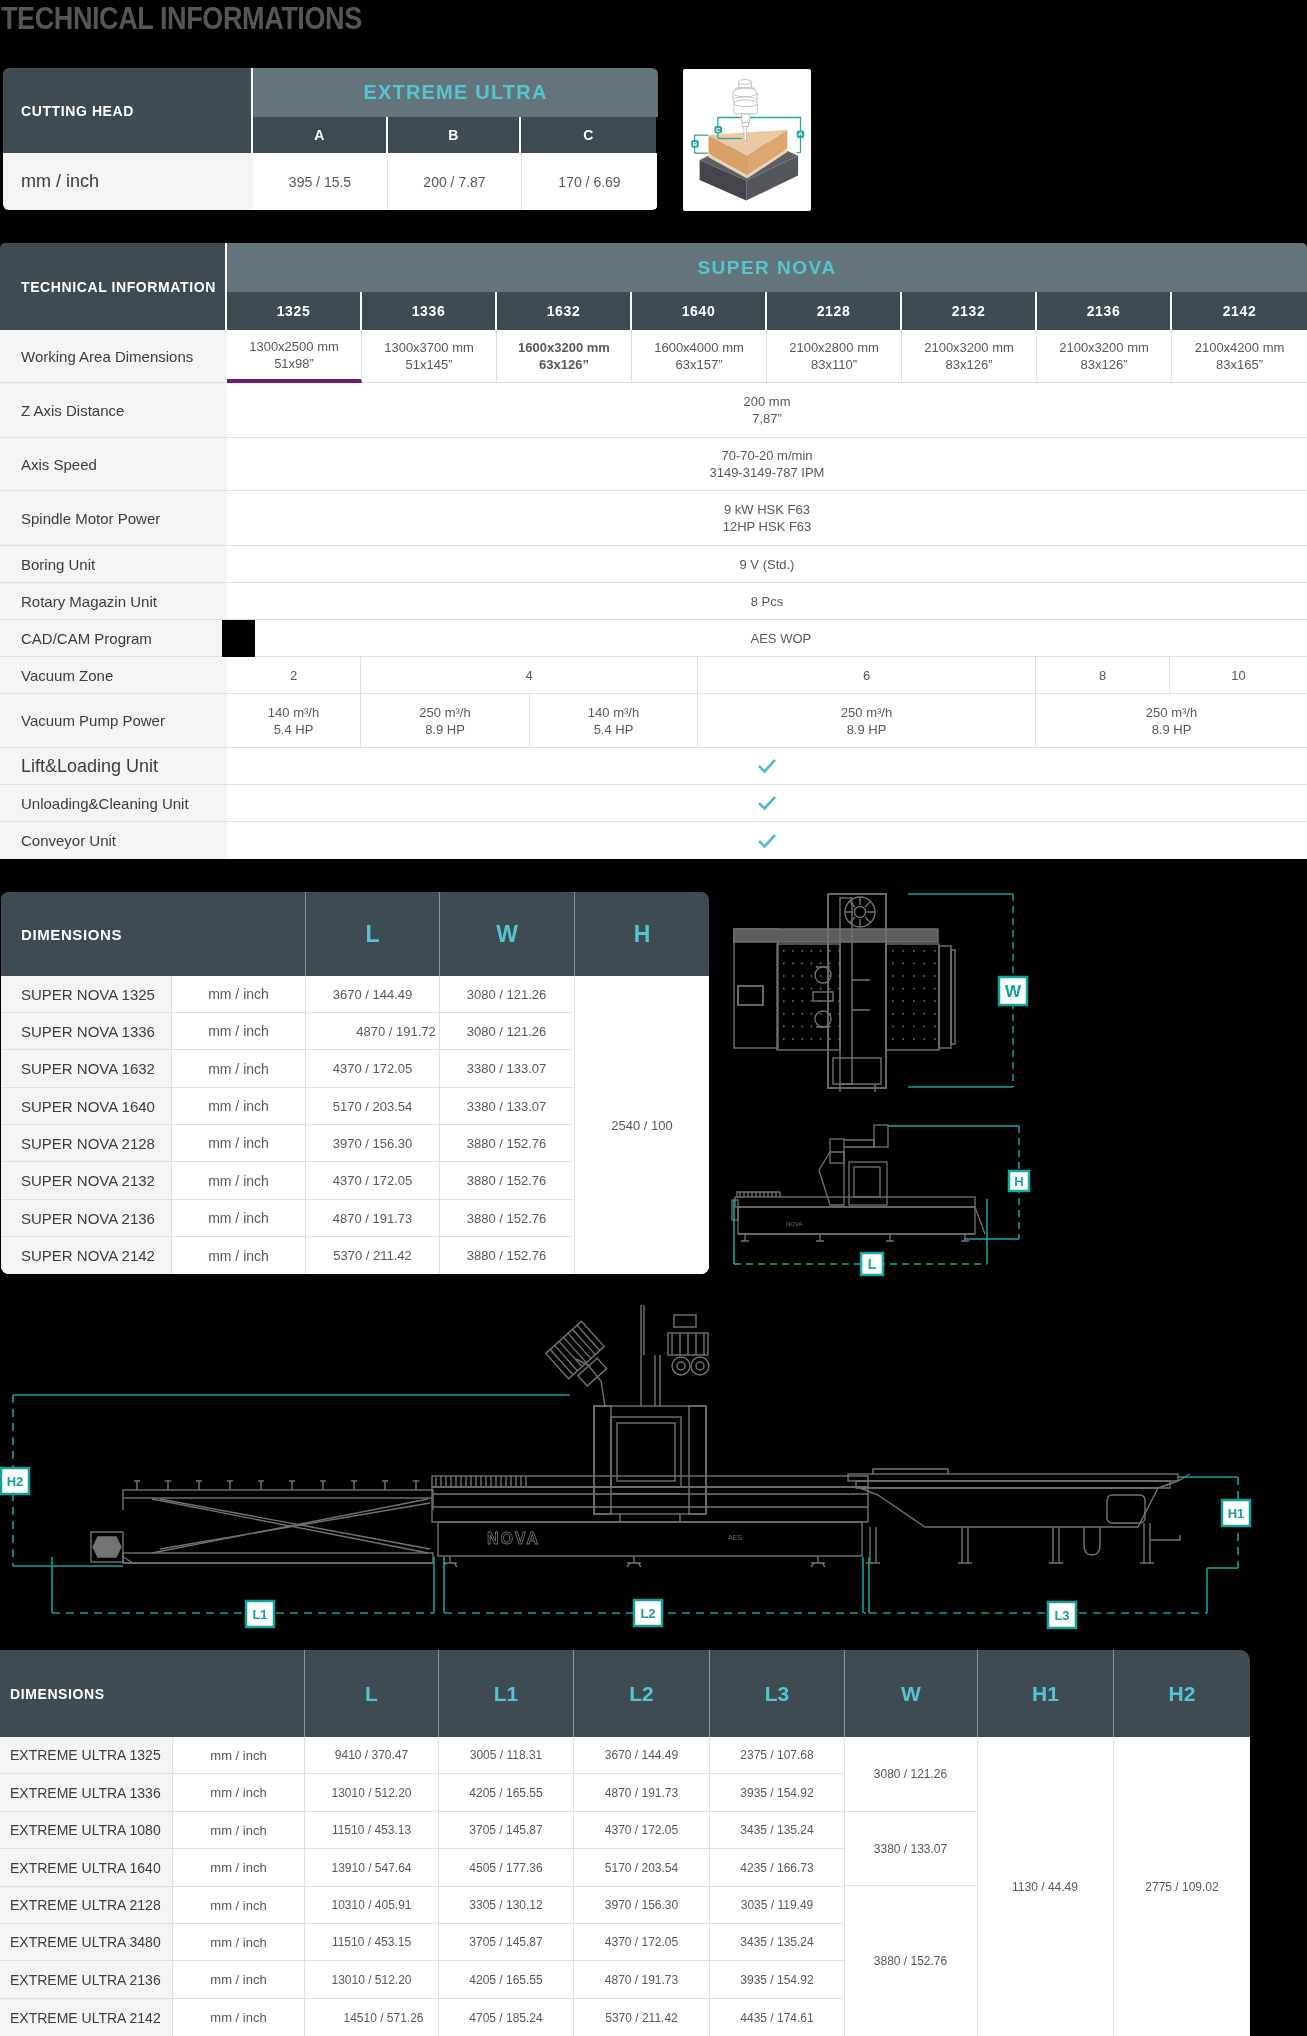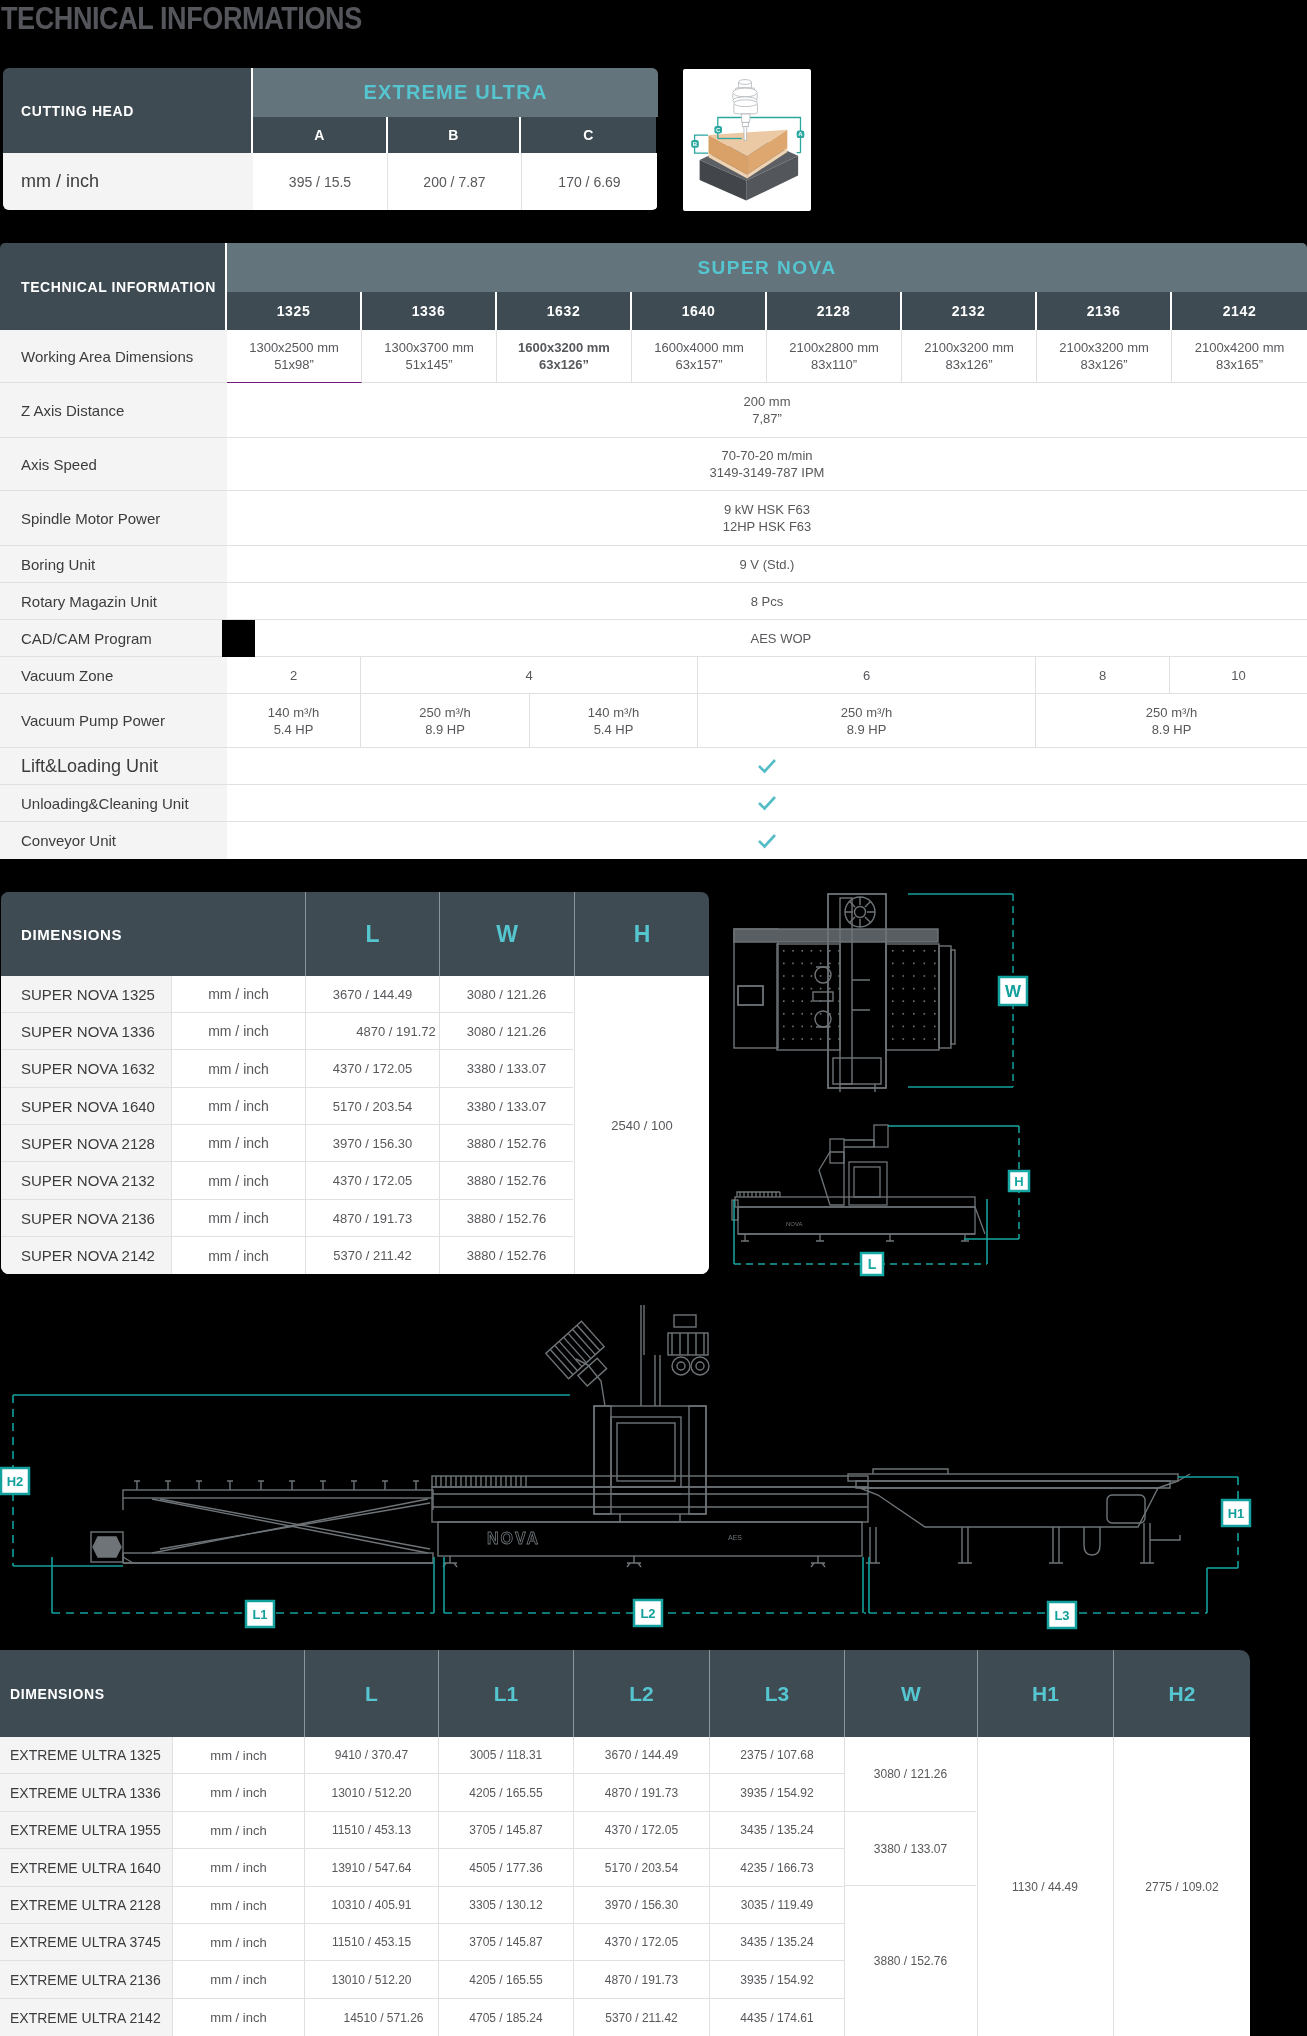--- a/index.html
+++ b/index.html
@@ -111,21 +111,21 @@
         <div class="cell dark hdrtxt" style="width:135px;border-right:2px solid #fff;">2128</div>
         <div class="cell dark hdrtxt" style="width:135px;border-right:2px solid #fff;">2132</div>
         <div class="cell dark hdrtxt" style="width:135px;border-right:2px solid #fff;">2136</div>
         <div class="cell dark hdrtxt" style="width:135px;">2142</div>
       </div>
     </div>
   </div>
 
   <div class="row" style="height:53px;">
     <div class="cell lab hleft" style="width:227px;height:53px;padding-left:21px;font-size:15px;border-bottom:1px solid #e0e0e0;">Working Area Dimensions</div>
-    <div class="cell val" style="width:135px;height:53px;font-size:13px;line-height:17px;border-right:1px solid #e0e0e0;border-bottom:1px solid #701a75;">1300x2500 mm<br>51x98”</div>
+    <div class="cell val" style="width:135px;height:53px;font-size:13px;line-height:17px;border-right:1px solid #e0e0e0;border-bottom:4px solid #701a75;">1300x2500 mm<br>51x98”</div>
     <div class="cell val" style="width:135px;height:53px;font-size:13px;line-height:17px;border-right:1px solid #e0e0e0;border-bottom:1px solid #e0e0e0;">1300x3700 mm<br>51x145”</div>
     <div class="cell val" style="width:135px;height:53px;font-size:13px;line-height:17px;border-right:1px solid #e0e0e0;border-bottom:1px solid #e0e0e0;font-weight:bold;">1600x3200 mm<br>63x126”</div>
     <div class="cell val" style="width:135px;height:53px;font-size:13px;line-height:17px;border-right:1px solid #e0e0e0;border-bottom:1px solid #e0e0e0;">1600x4000 mm<br>63x157”</div>
     <div class="cell val" style="width:135px;height:53px;font-size:13px;line-height:17px;border-right:1px solid #e0e0e0;border-bottom:1px solid #e0e0e0;">2100x2800 mm<br>83x110”</div>
     <div class="cell val" style="width:135px;height:53px;font-size:13px;line-height:17px;border-right:1px solid #e0e0e0;border-bottom:1px solid #e0e0e0;">2100x3200 mm<br>83x126”</div>
     <div class="cell val" style="width:135px;height:53px;font-size:13px;line-height:17px;border-right:1px solid #e0e0e0;border-bottom:1px solid #e0e0e0;">2100x3200 mm<br>83x126”</div>
     <div class="cell val" style="width:135px;height:53px;font-size:13px;line-height:17px;border-bottom:1px solid #e0e0e0;">2100x4200 mm<br>83x165”</div>
   </div>
 
   <div class="row" style="height:55px;">
@@ -629,21 +629,21 @@
     <div class="row" style="position:absolute;top:37px;left:0;height:38px;">
       <div class="cell lab hleft" style="width:172px;height:38px;padding-left:10px;font-size:14px;border-bottom:1px solid #e0e0e0;white-space:nowrap;">EXTREME ULTRA 1336</div>
       <div class="cell val" style="width:132px;height:38px;font-size:13px;border-bottom:1px solid #e0e0e0;border-left:1px solid #e0e0e0;">mm / inch</div>
       <div class="cell val" style="width:134px;height:38px;font-size:12px;border-bottom:1px solid #e0e0e0;border-left:1px solid #e0e0e0;">13010 / 512.20</div>
       <div class="cell val" style="width:135px;height:38px;font-size:12px;border-bottom:1px solid #e0e0e0;border-left:1px solid #e0e0e0;">4205 / 165.55</div>
       <div class="cell val" style="width:136px;height:38px;font-size:12px;border-bottom:1px solid #e0e0e0;border-left:1px solid #e0e0e0;">4870 / 191.73</div>
       <div class="cell val" style="width:135px;height:38px;font-size:12px;border-bottom:1px solid #e0e0e0;border-left:1px solid #e0e0e0;">3935 / 154.92</div>
     </div>
 
     <div class="row" style="position:absolute;top:75px;left:0;height:37px;">
-      <div class="cell lab hleft" style="width:172px;height:37px;padding-left:10px;font-size:14px;border-bottom:1px solid #e0e0e0;white-space:nowrap;">EXTREME ULTRA 1955</div>
+      <div class="cell lab hleft" style="width:172px;height:37px;padding-left:10px;font-size:14px;border-bottom:1px solid #e0e0e0;white-space:nowrap;">EXTREME ULTRA 1080</div>
       <div class="cell val" style="width:132px;height:37px;font-size:13px;border-bottom:1px solid #e0e0e0;border-left:1px solid #e0e0e0;">mm / inch</div>
       <div class="cell val" style="width:134px;height:37px;font-size:12px;border-bottom:1px solid #e0e0e0;border-left:1px solid #e0e0e0;">11510 / 453.13</div>
       <div class="cell val" style="width:135px;height:37px;font-size:12px;border-bottom:1px solid #e0e0e0;border-left:1px solid #e0e0e0;">3705 / 145.87</div>
       <div class="cell val" style="width:136px;height:37px;font-size:12px;border-bottom:1px solid #e0e0e0;border-left:1px solid #e0e0e0;">4370 / 172.05</div>
       <div class="cell val" style="width:135px;height:37px;font-size:12px;border-bottom:1px solid #e0e0e0;border-left:1px solid #e0e0e0;">3435 / 135.24</div>
     </div>
 
     <div class="row" style="position:absolute;top:112px;left:0;height:38px;">
       <div class="cell lab hleft" style="width:172px;height:38px;padding-left:10px;font-size:14px;border-bottom:1px solid #e0e0e0;white-space:nowrap;">EXTREME ULTRA 1640</div>
       <div class="cell val" style="width:132px;height:38px;font-size:13px;border-bottom:1px solid #e0e0e0;border-left:1px solid #e0e0e0;">mm / inch</div>
@@ -656,21 +656,21 @@
     <div class="row" style="position:absolute;top:150px;left:0;height:37px;">
       <div class="cell lab hleft" style="width:172px;height:37px;padding-left:10px;font-size:14px;border-bottom:1px solid #e0e0e0;white-space:nowrap;">EXTREME ULTRA 2128</div>
       <div class="cell val" style="width:132px;height:37px;font-size:13px;border-bottom:1px solid #e0e0e0;border-left:1px solid #e0e0e0;">mm / inch</div>
       <div class="cell val" style="width:134px;height:37px;font-size:12px;border-bottom:1px solid #e0e0e0;border-left:1px solid #e0e0e0;">10310 / 405.91</div>
       <div class="cell val" style="width:135px;height:37px;font-size:12px;border-bottom:1px solid #e0e0e0;border-left:1px solid #e0e0e0;">3305 / 130.12</div>
       <div class="cell val" style="width:136px;height:37px;font-size:12px;border-bottom:1px solid #e0e0e0;border-left:1px solid #e0e0e0;">3970 / 156.30</div>
       <div class="cell val" style="width:135px;height:37px;font-size:12px;border-bottom:1px solid #e0e0e0;border-left:1px solid #e0e0e0;">3035 / 119.49</div>
     </div>
 
     <div class="row" style="position:absolute;top:187px;left:0;height:37px;">
-      <div class="cell lab hleft" style="width:172px;height:37px;padding-left:10px;font-size:14px;border-bottom:1px solid #e0e0e0;white-space:nowrap;">EXTREME ULTRA 3745</div>
+      <div class="cell lab hleft" style="width:172px;height:37px;padding-left:10px;font-size:14px;border-bottom:1px solid #e0e0e0;white-space:nowrap;">EXTREME ULTRA 3480</div>
       <div class="cell val" style="width:132px;height:37px;font-size:13px;border-bottom:1px solid #e0e0e0;border-left:1px solid #e0e0e0;">mm / inch</div>
       <div class="cell val" style="width:134px;height:37px;font-size:12px;border-bottom:1px solid #e0e0e0;border-left:1px solid #e0e0e0;">11510 / 453.15</div>
       <div class="cell val" style="width:135px;height:37px;font-size:12px;border-bottom:1px solid #e0e0e0;border-left:1px solid #e0e0e0;">3705 / 145.87</div>
       <div class="cell val" style="width:136px;height:37px;font-size:12px;border-bottom:1px solid #e0e0e0;border-left:1px solid #e0e0e0;">4370 / 172.05</div>
       <div class="cell val" style="width:135px;height:37px;font-size:12px;border-bottom:1px solid #e0e0e0;border-left:1px solid #e0e0e0;">3435 / 135.24</div>
     </div>
 
     <div class="row" style="position:absolute;top:224px;left:0;height:38px;">
       <div class="cell lab hleft" style="width:172px;height:38px;padding-left:10px;font-size:14px;border-bottom:1px solid #e0e0e0;white-space:nowrap;">EXTREME ULTRA 2136</div>
       <div class="cell val" style="width:132px;height:38px;font-size:13px;border-bottom:1px solid #e0e0e0;border-left:1px solid #e0e0e0;">mm / inch</div>

